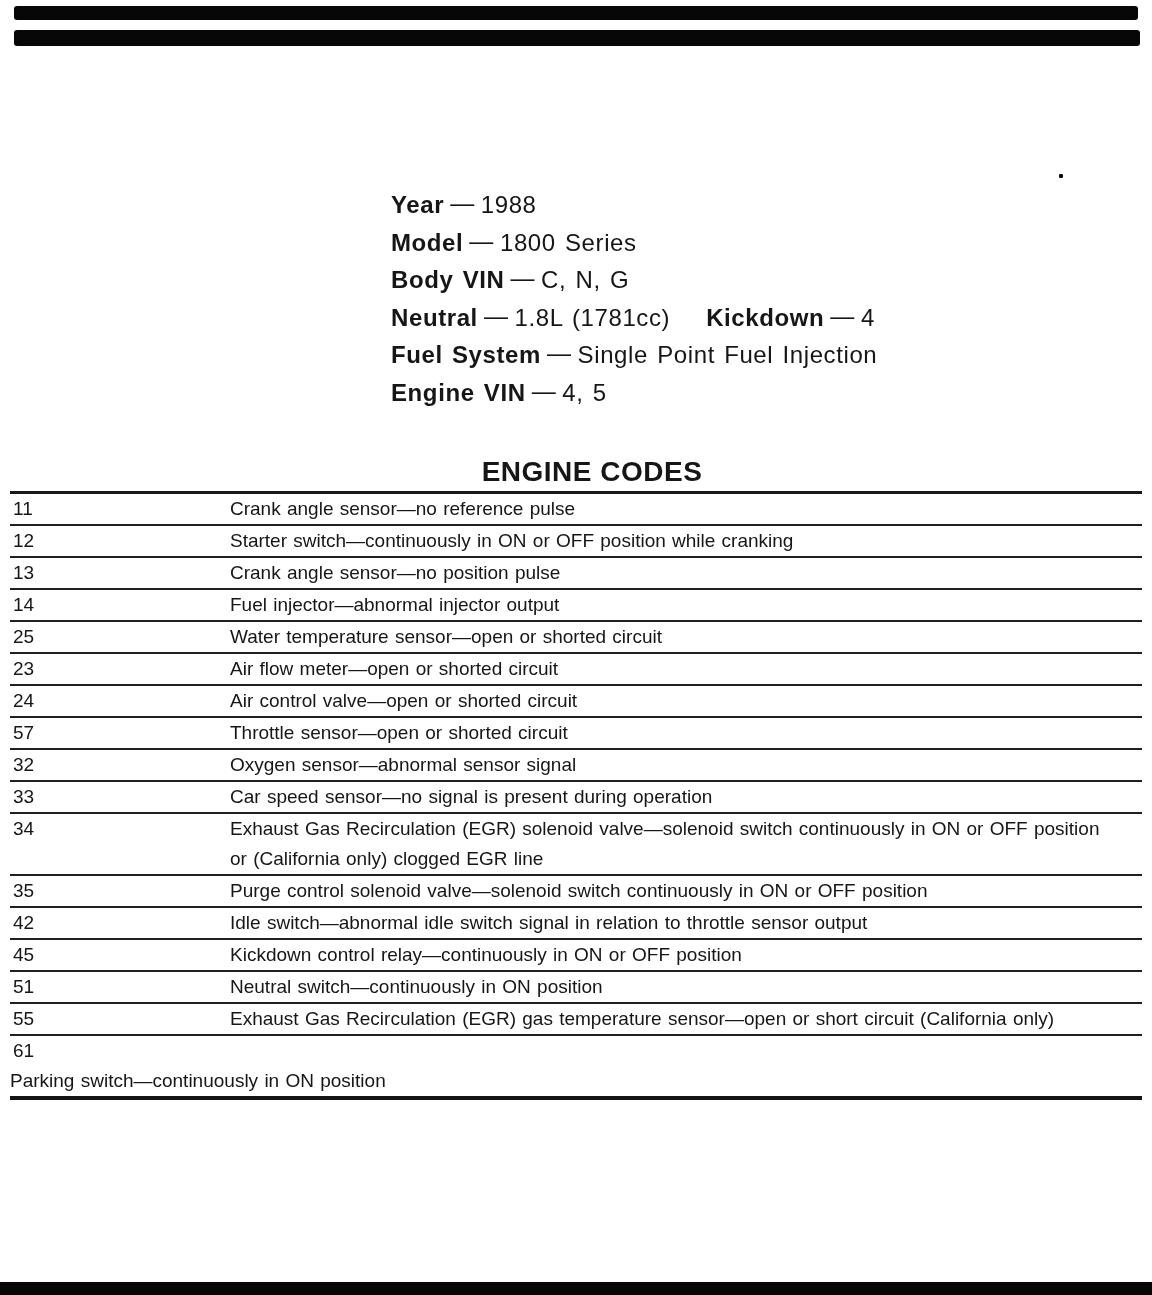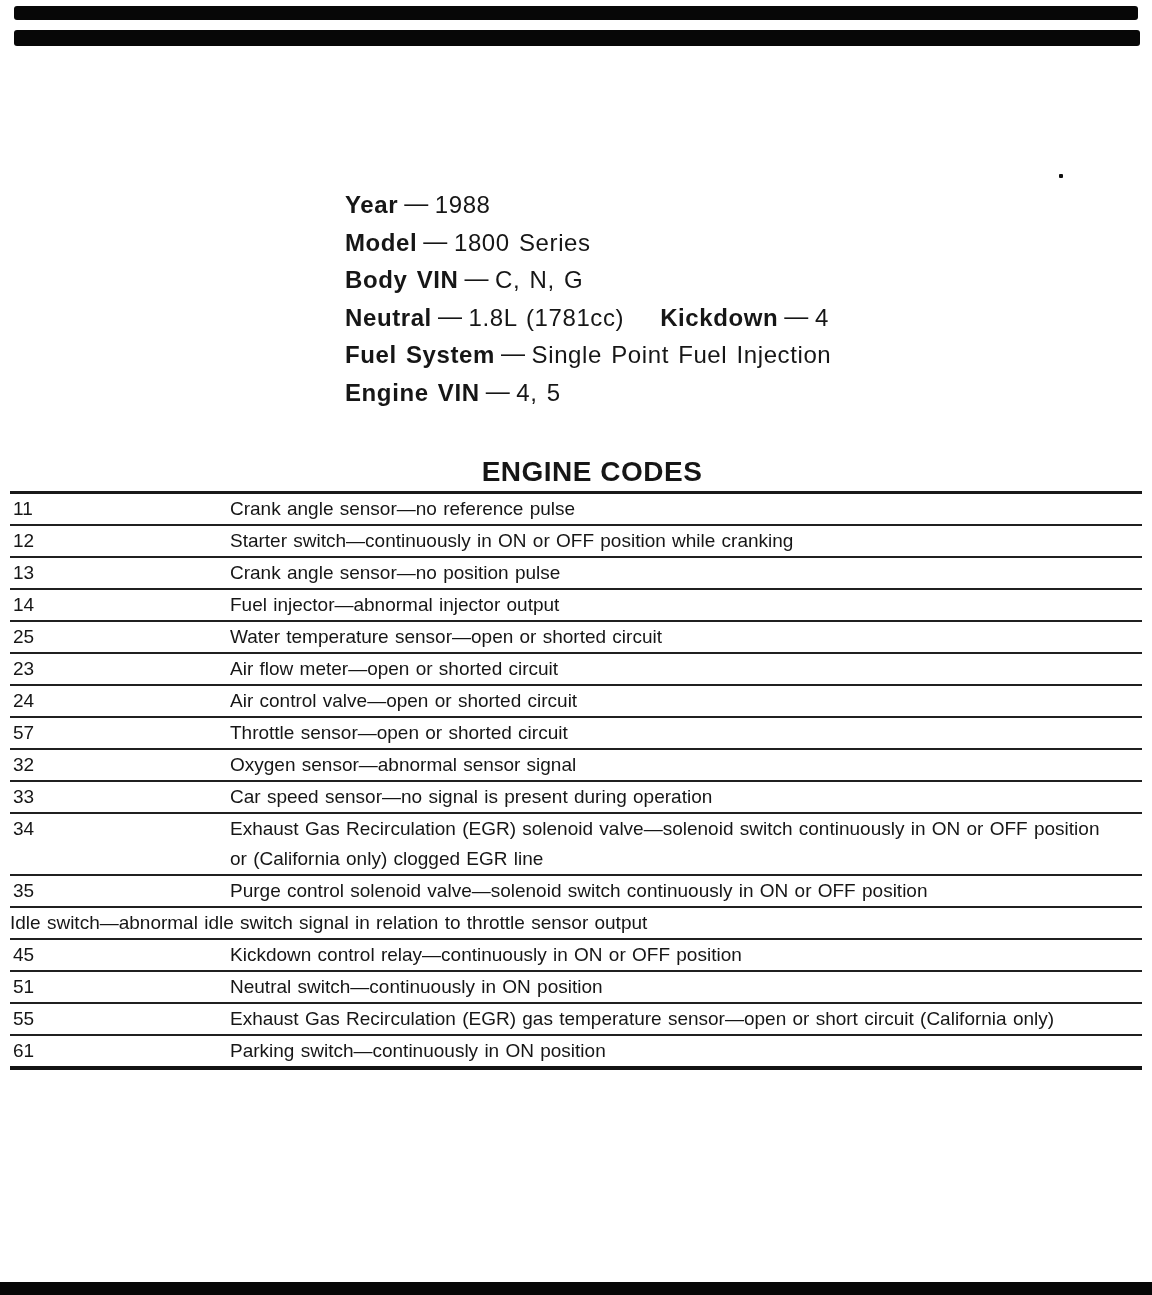--- a/index.html
+++ b/index.html
@@ -35,21 +35,21 @@
   .vehicle-info {
     position: absolute;
     left: 345px;
     top: 186px;
     font-size: 24px;
     letter-spacing: 0.6px;
     word-spacing: 2px;
     white-space: nowrap;
   }
   .info-line { height: 37.5px; line-height: 37.5px; }
-  .info-label { font-weight: bold; }
+  .info-label { font-weight: bold; margin-left: 46px; }
   .info-sep { display: inline-block; margin: 0 6px; transform: translateY(-2px); }
   .info-label.second { margin-left: 36px; }
 
   
   .section-title {
     position: absolute;
     left: 10px;
     width: 1132px;
     top: 440px;
     margin: 16px;
@@ -75,21 +75,21 @@
     line-height: 40px;
     border-bottom: 3px solid #191919;
     font-weight: bold;
     font-size: 20px;
     letter-spacing: 0.2px;
   }
   .trow {
     display: flex;
     border-bottom: 2px solid #202020;
   }
-  .trow:last-child { border-bottom-width: 4px; border-bottom-color: #141414; }
+  .trow:last-child { border-bottom-width: 4px; border-bottom-color: #141414; flex-direction: column; }
   .cell-code {
     width: 220px;
     min-width: 220px;
     box-sizing: border-box;
     padding-left: 3px;
     line-height: 30px;
   }
   .cell-expl { flex: 1; }
   .cell-expl .line {
     line-height: 30px;
@@ -197,20 +197,21 @@
         <div class="line">or (California only) clogged EGR line</div>
       </div>
     </div>
     <div class="trow">
       <div class="cell-code">35</div>
       <div class="cell-expl">
           <div class="line">Purge control solenoid valve—solenoid switch continuously in ON or OFF position</div>
         </div>
     </div>
     <div class="trow">
+      <div class="cell-code">42</div>
       <div class="cell-expl">
           <div class="line">Idle switch—abnormal idle switch signal in relation to throttle sensor output</div>
         </div>
     </div>
     <div class="trow">
       <div class="cell-code">45</div>
       <div class="cell-expl">
           <div class="line">Kickdown control relay—continuously in ON or OFF position</div>
         </div>
     </div>

